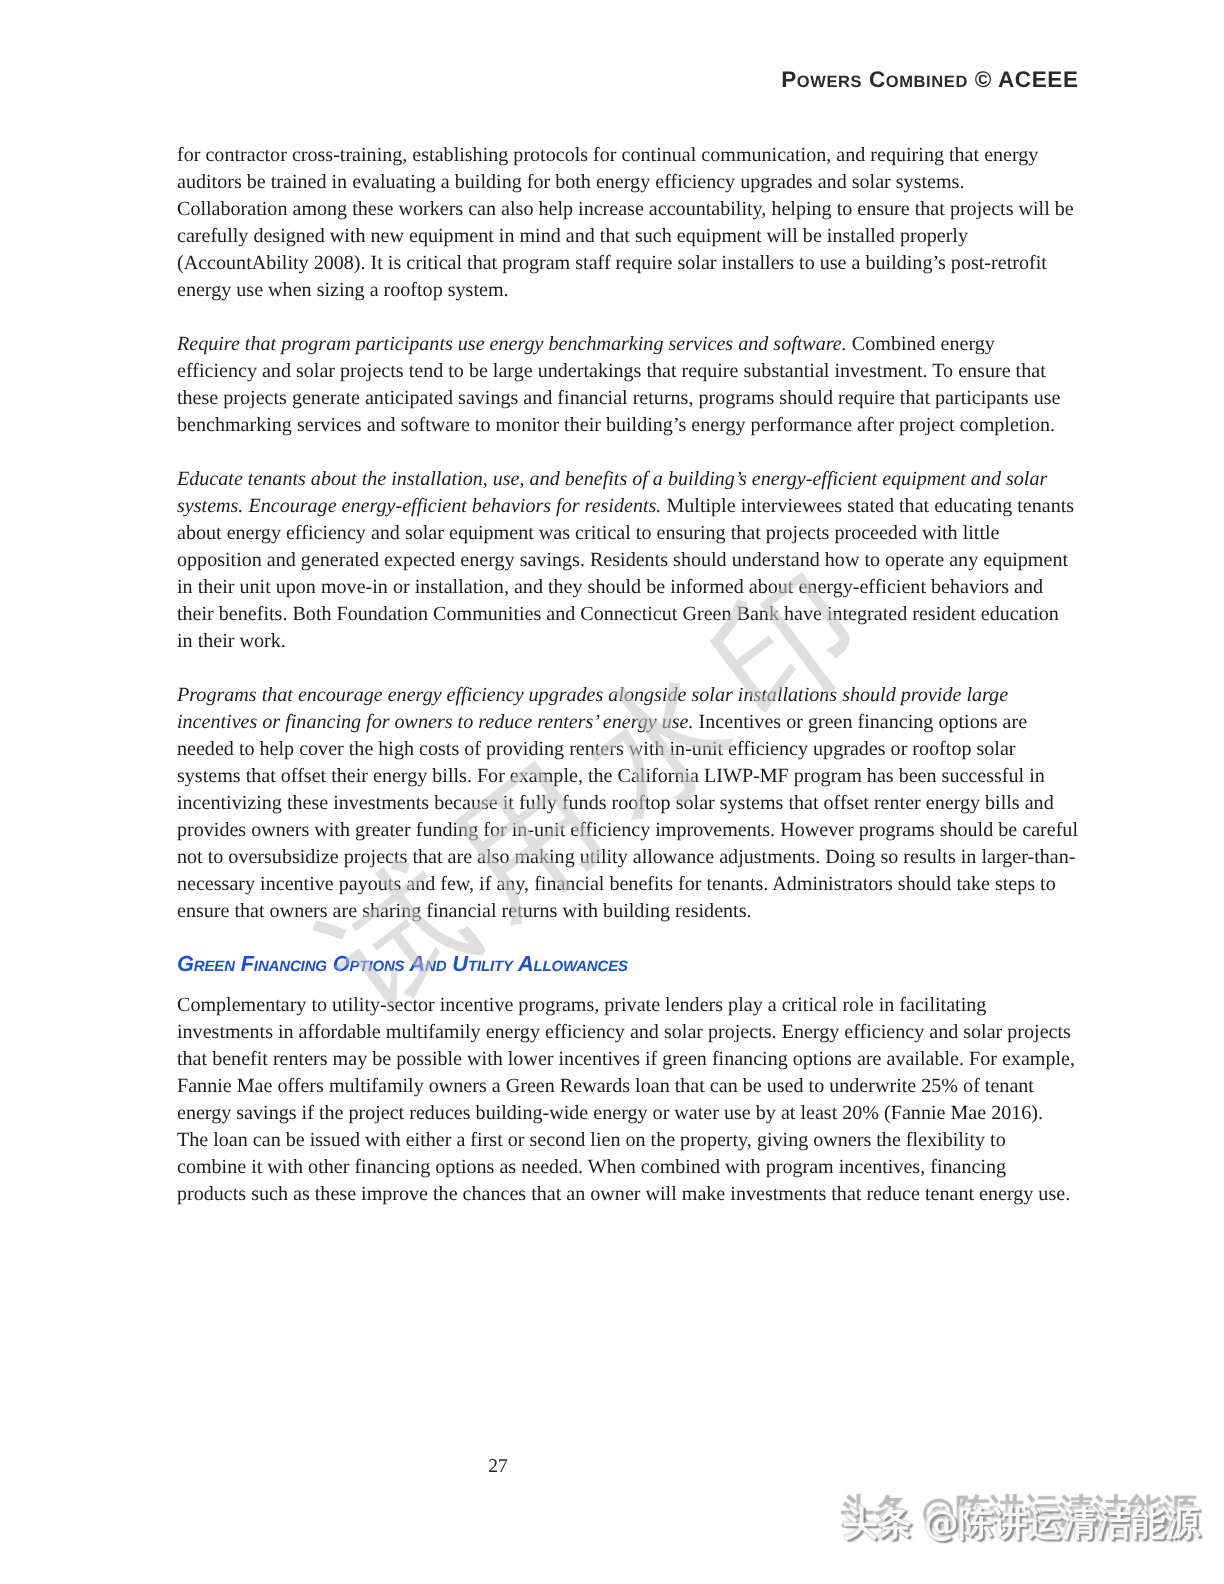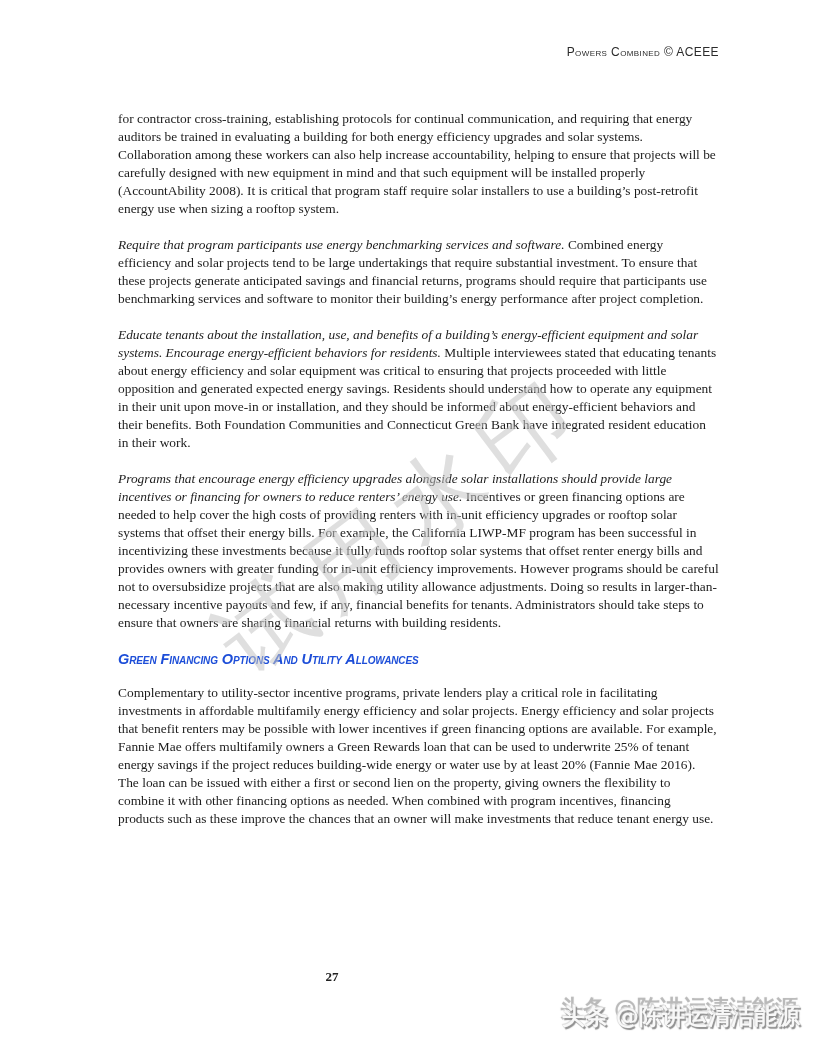--- a/index.html
+++ b/index.html
@@ -8,46 +8,46 @@
     width:816px;height:1056px;
     background:#ffffff;
     font-family:"Liberation Serif","DejaVu Serif",serif;
     color:#1c1c1c;
     overflow:hidden;
   }
   .header{
     position:absolute;top:45px;right:97px;
     font-family:"Liberation Sans","DejaVu Sans",sans-serif;
     font-variant:small-caps;
-    font-weight:400;
-    font-size:12px;
+    font-weight:700;
+    font-size:15px;
     letter-spacing:0.4px;
     color:#2b2b2b;
   }
   .content{
     position:absolute;left:118px;top:94px;width:601px;
     font-size:13.4px;line-height:18px;
     text-align:left;
   }
-  .content p{margin:16px 0 18px 0;}
+  .content p{margin:0 0 18px 0;}
   .lead{font-style:italic;}
   .section-heading{
     font-family:"Liberation Sans","DejaVu Sans",sans-serif;
     font-variant:small-caps;
     font-weight:700;
     font-style:italic;
     font-size:14.5px;
     letter-spacing:-0.1px;
     color:#1d4ed8;
     margin:0 0 9px 0;
   }
   .page-number{
     position:absolute;top:969px;left:0;width:664px;
     text-align:center;
-    font-size:13px;color:#222222;font-weight:bold;
+    font-size:13px;color:#222222;
   }
   .wm-diagonal{
     position:absolute;
     left:186px;top:468px;
     width:430px;height:112px;
     font-family:"DejaVu Sans","Liberation Sans",sans-serif;
     font-size:92px;line-height:112px;
     letter-spacing:16px;
     color:#c6c6c6;
     opacity:0.55;

